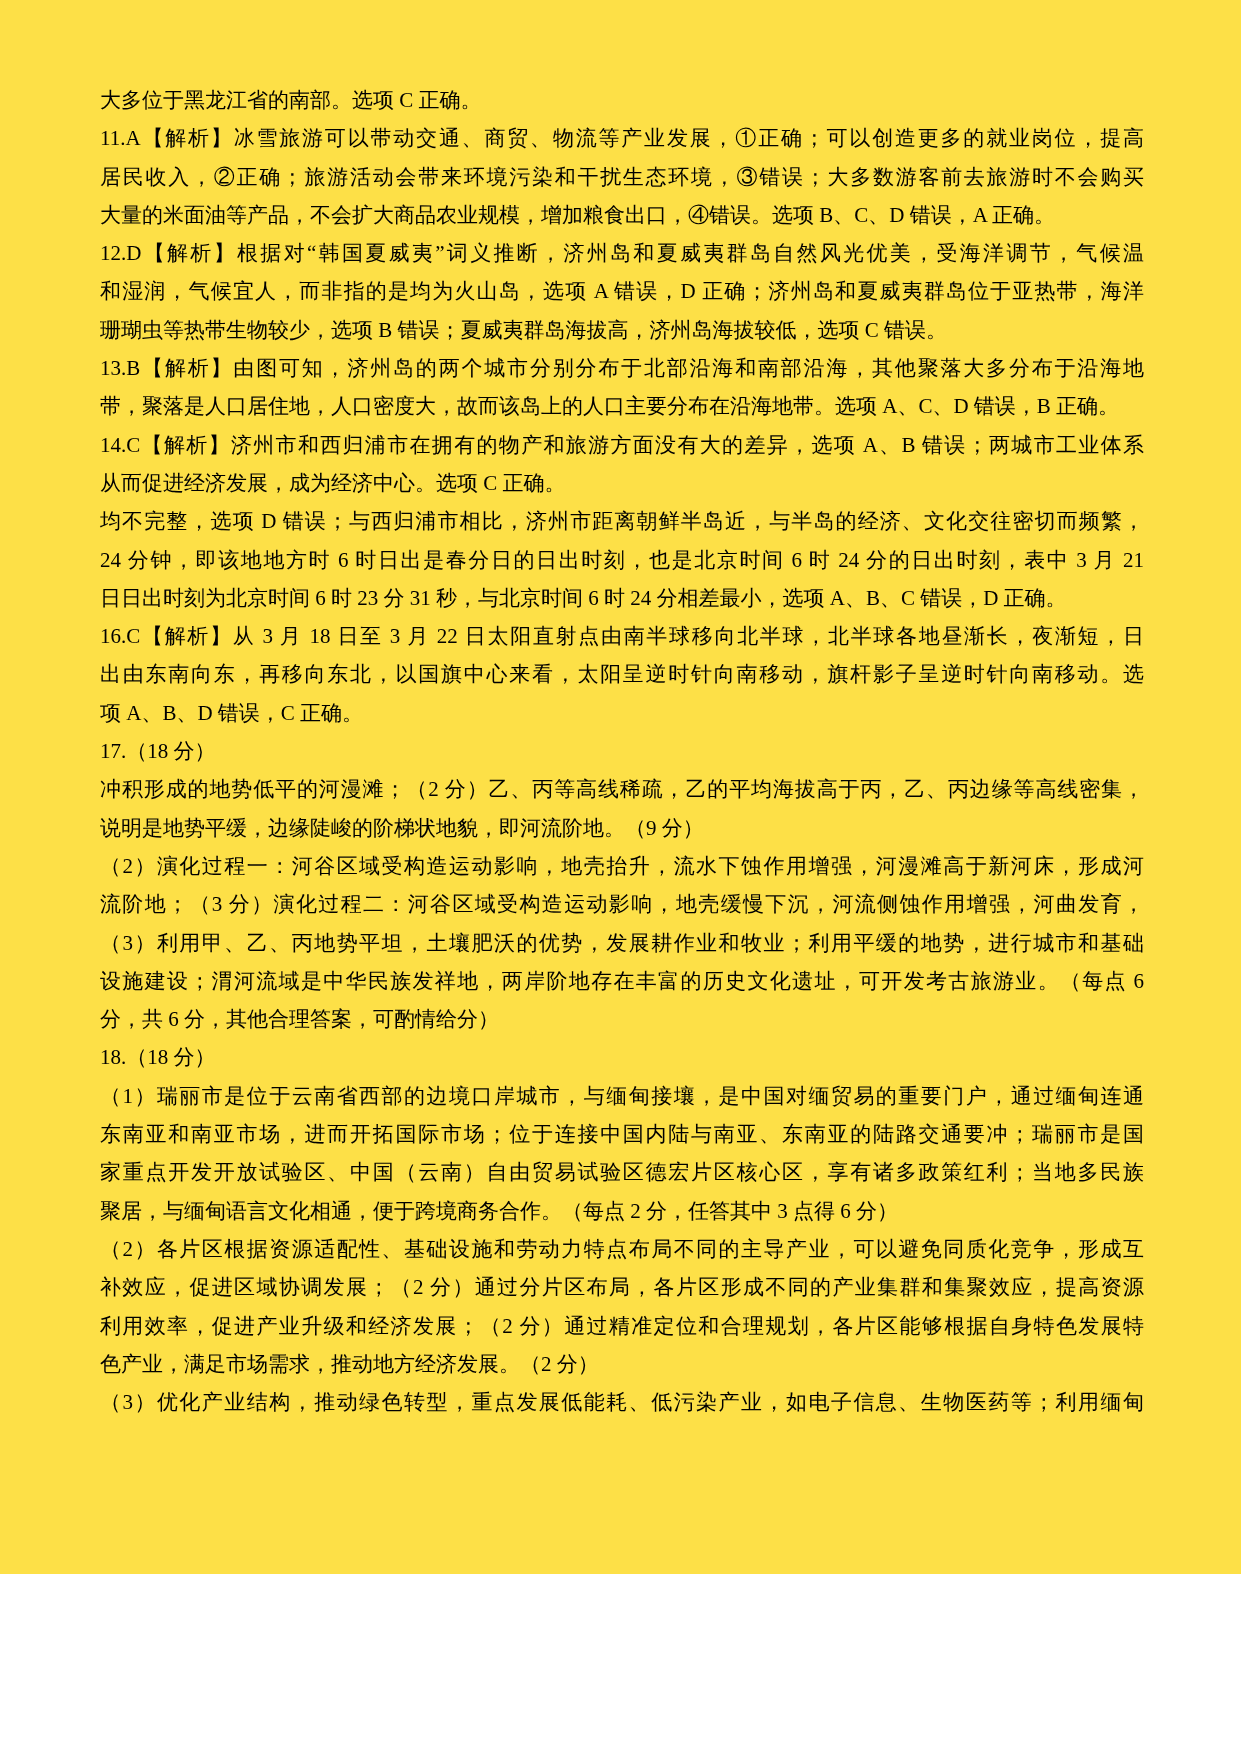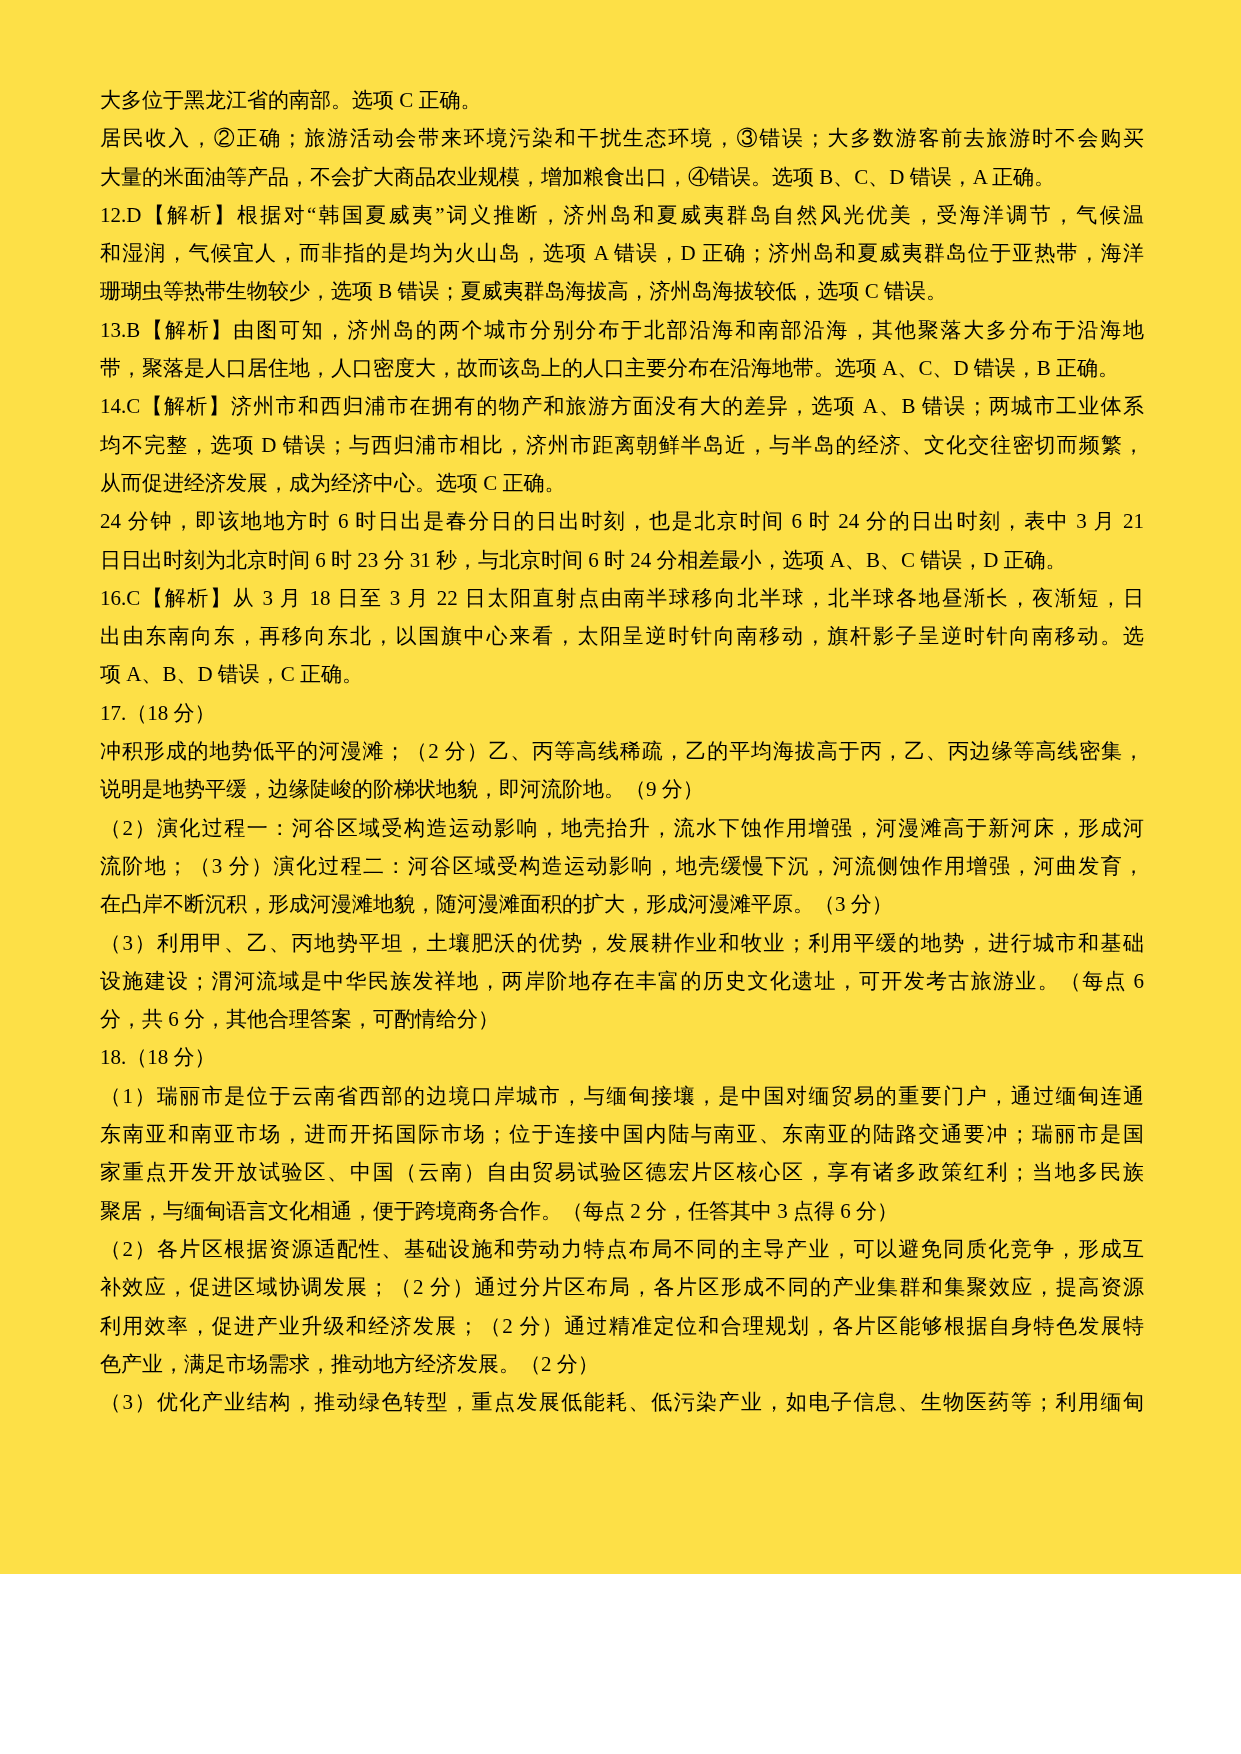--- a/index.html
+++ b/index.html
@@ -35,41 +35,41 @@
     text-align: justify;
     text-align-last: justify;
   }
 </style>
 </head>
 <body>
 
 <div class="page">
   <div class="content">
     <div class="ln">大多位于黑龙江省的南部。选项 C 正确。</div>
+    <div class="ln j">11.A【解析】冰雪旅游可以带动交通、商贸、物流等产业发展，①正确；可以创造更多的就业岗位，提高</div>
     <div class="ln j">居民收入，②正确；旅游活动会带来环境污染和干扰生态环境，③错误；大多数游客前去旅游时不会购买</div>
     <div class="ln">大量的米面油等产品，不会扩大商品农业规模，增加粮食出口，④错误。选项 B、C、D 错误，A 正确。</div>
     <div class="ln j">12.D【解析】根据对“韩国夏威夷”词义推断，济州岛和夏威夷群岛自然风光优美，受海洋调节，气候温</div>
     <div class="ln j">和湿润，气候宜人，而非指的是均为火山岛，选项 A 错误，D 正确；济州岛和夏威夷群岛位于亚热带，海洋</div>
     <div class="ln">珊瑚虫等热带生物较少，选项 B 错误；夏威夷群岛海拔高，济州岛海拔较低，选项 C 错误。</div>
     <div class="ln j">13.B【解析】由图可知，济州岛的两个城市分别分布于北部沿海和南部沿海，其他聚落大多分布于沿海地</div>
     <div class="ln">带，聚落是人口居住地，人口密度大，故而该岛上的人口主要分布在沿海地带。选项 A、C、D 错误，B 正确。</div>
     <div class="ln j">14.C【解析】济州市和西归浦市在拥有的物产和旅游方面没有大的差异，选项 A、B 错误；两城市工业体系</div>
+    <div class="ln">从而促进经济发展，成为经济中心。选项 C 正确。</div>
     <div class="ln j">均不完整，选项 D 错误；与西归浦市相比，济州市距离朝鲜半岛近，与半岛的经济、文化交往密切而频繁，</div>
-    <div class="ln">从而促进经济发展，成为经济中心。选项 C 正确。</div>
     <div class="ln j">24 分钟，即该地地方时 6 时日出是春分日的日出时刻，也是北京时间 6 时 24 分的日出时刻，表中 3 月 21</div>
     <div class="ln">日日出时刻为北京时间 6 时 23 分 31 秒，与北京时间 6 时 24 分相差最小，选项 A、B、C 错误，D 正确。</div>
     <div class="ln j">16.C【解析】从 3 月 18 日至 3 月 22 日太阳直射点由南半球移向北半球，北半球各地昼渐长，夜渐短，日</div>
     <div class="ln j">出由东南向东，再移向东北，以国旗中心来看，太阳呈逆时针向南移动，旗杆影子呈逆时针向南移动。选</div>
     <div class="ln">项 A、B、D 错误，C 正确。</div>
     <div class="ln">17.（18 分）</div>
     <div class="ln j">冲积形成的地势低平的河漫滩；（2 分）乙、丙等高线稀疏，乙的平均海拔高于丙，乙、丙边缘等高线密集，</div>
     <div class="ln">说明是地势平缓，边缘陡峻的阶梯状地貌，即河流阶地。（9 分）</div>
     <div class="ln j">（2）演化过程一：河谷区域受构造运动影响，地壳抬升，流水下蚀作用增强，河漫滩高于新河床，形成河</div>
     <div class="ln j">流阶地；（3 分）演化过程二：河谷区域受构造运动影响，地壳缓慢下沉，河流侧蚀作用增强，河曲发育，</div>
-    <div class="ln">在凸岸不断沉积，形成河漫滩地貌，随河漫滩面积的扩大，形成河漫滩平原。（3 分）</div>
     <div class="ln j">（3）利用甲、乙、丙地势平坦，土壤肥沃的优势，发展耕作业和牧业；利用平缓的地势，进行城市和基础</div>
     <div class="ln j">设施建设；渭河流域是中华民族发祥地，两岸阶地存在丰富的历史文化遗址，可开发考古旅游业。（每点 6</div>
     <div class="ln">分，共 6 分，其他合理答案，可酌情给分）</div>
     <div class="ln">18.（18 分）</div>
     <div class="ln j">（1）瑞丽市是位于云南省西部的边境口岸城市，与缅甸接壤，是中国对缅贸易的重要门户，通过缅甸连通</div>
     <div class="ln j">东南亚和南亚市场，进而开拓国际市场；位于连接中国内陆与南亚、东南亚的陆路交通要冲；瑞丽市是国</div>
     <div class="ln j">家重点开发开放试验区、中国（云南）自由贸易试验区德宏片区核心区，享有诸多政策红利；当地多民族</div>
     <div class="ln">聚居，与缅甸语言文化相通，便于跨境商务合作。（每点 2 分，任答其中 3 点得 6 分）</div>
     <div class="ln j">（2）各片区根据资源适配性、基础设施和劳动力特点布局不同的主导产业，可以避免同质化竞争，形成互</div>
     <div class="ln j">补效应，促进区域协调发展；（2 分）通过分片区布局，各片区形成不同的产业集群和集聚效应，提高资源</div>

